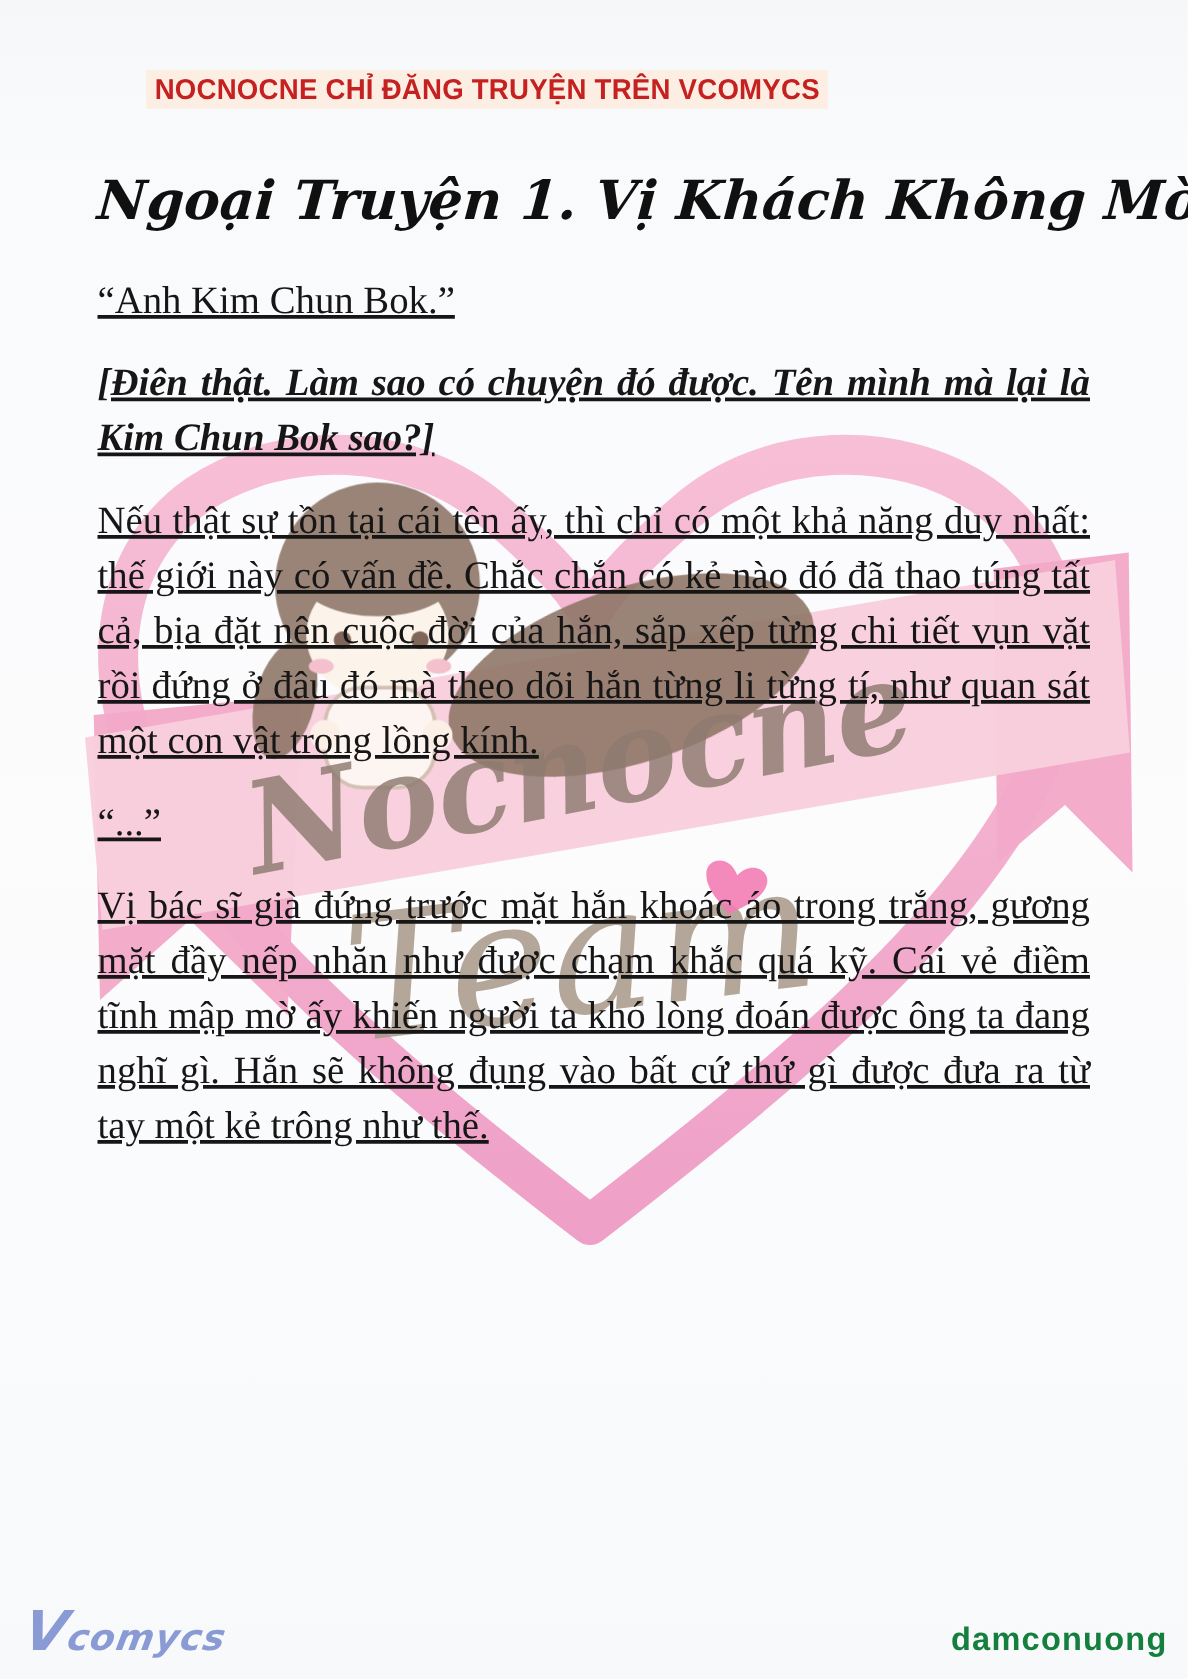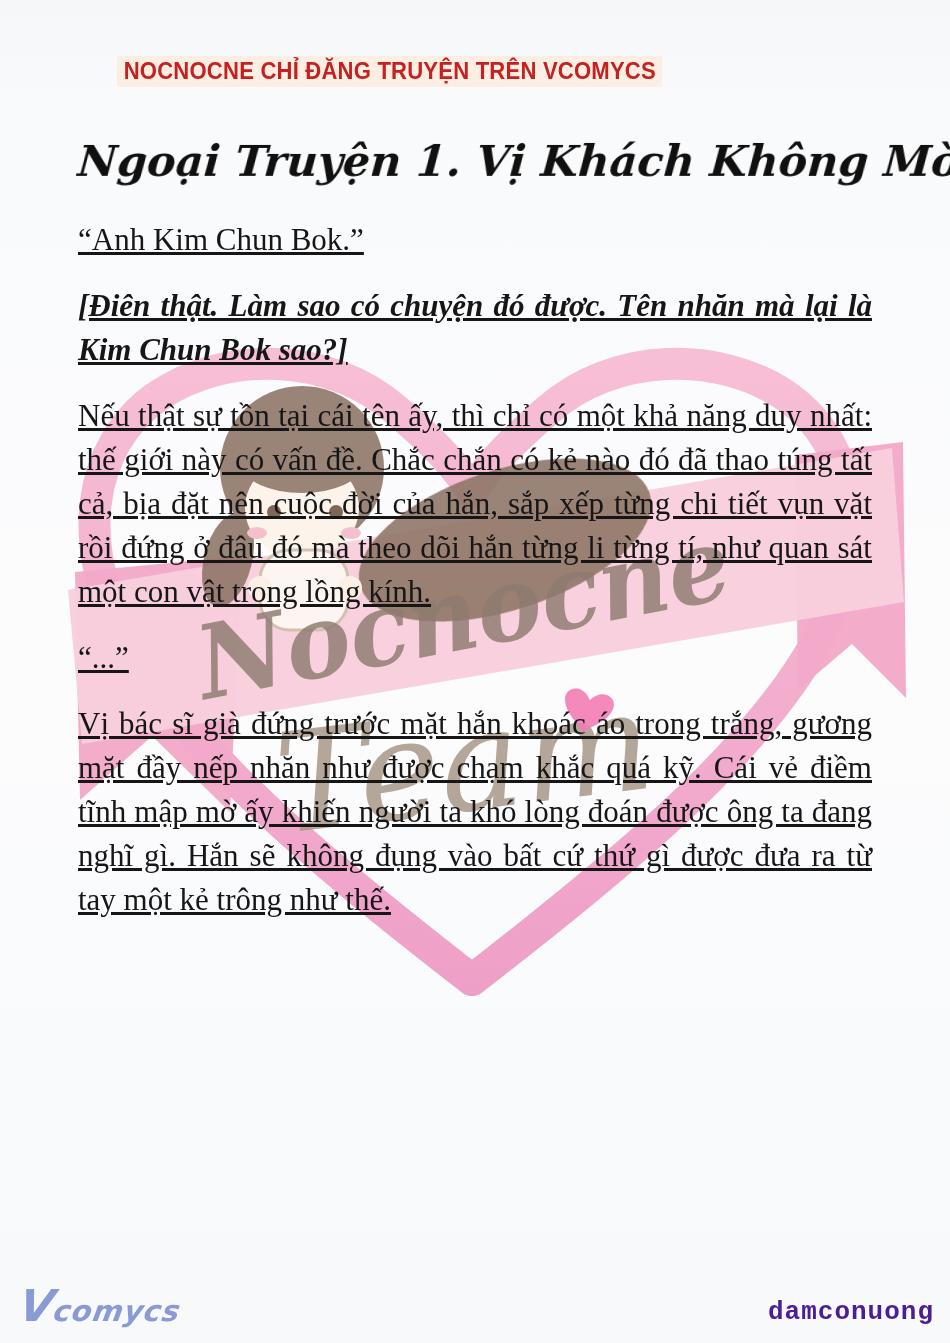--- a/index.html
+++ b/index.html
@@ -34,22 +34,22 @@
   
   .logo-left{
     position:absolute;left:20px;bottom:12px;z-index:3;
     font-family:"DejaVu Sans","Liberation Sans",sans-serif;
     font-style:italic;font-weight:bold;font-size:29px;color:#8a9ad4;
     transform:skewX(-10deg);letter-spacing:1px;display:inline-block;
   }
   .logo-left::first-letter{font-size:44px;}
   .credit-right{
     position:absolute;right:16px;bottom:16px;z-index:3;
-    font-family:Liberation Mono, monospace;
-    font-weight:bold;font-size:26px;letter-spacing:1px;color:#4c1d95;
+    font-family:Liberation Sans, sans-serif;
+    font-weight:bold;font-size:26px;letter-spacing:1px;color:#15803d;
     text-shadow:0 0 3px rgba(255,255,255,.95),0 0 1px #e4eefb;
   }
 </style>
 </head>
 <body>
 
 <div class="page">
 
   <svg class="watermark" width="950" height="1343" viewBox="0 0 950 1343" xmlns="http://www.w3.org/2000/svg">
     <defs>
@@ -87,21 +87,21 @@
 
     <path fill="#f27db4" opacity="0.9" transform="translate(592 690) rotate(12) scale(1.05)" d="M 0 10 C -9 -5 -27 2 -23 15 C -20 27 -6 34 0 41 C 6 34 20 27 23 15 C 27 2 9 -5 0 10 Z"></path>
   </svg>
 
   <div class="notice">NOCNOCNE CHỈ ĐĂNG TRUYỆN TRÊN VCOMYCS</div>
 
   <div class="content">
     <div class="title">Ngoại Truyện 1. Vị Khách Không Mời (2)</div>
 
     <p class="para">“Anh Kim Chun Bok.”</p>
-    <p class="para emphasis">[Điên thật. Làm sao có chuyện đó được. Tên nhăn mà lại là Kim Chun Bok sao?]</p>
+    <p class="para emphasis">[Điên thật. Làm sao có chuyện đó được. Tên mình mà lại là Kim Chun Bok sao?]</p>
     <p class="para">Nếu thật sự tồn tại cái tên ấy, thì chỉ có một khả năng duy nhất: thế giới này có vấn đề. Chắc chắn có kẻ nào đó đã thao túng tất cả, bịa đặt nên cuộc đời của hắn, sắp xếp từng chi tiết vụn vặt rồi đứng ở đâu đó mà theo dõi hắn từng li từng tí, như quan sát một con vật trong lồng kính.</p>
     <p class="para">“...”</p>
     <p class="para">Vị bác sĩ già đứng trước mặt hắn khoác áo trong trắng, gương mặt đầy nếp nhăn như được chạm khắc quá kỹ. Cái vẻ điềm tĩnh mập mờ ấy khiến người ta khó lòng đoán được ông ta đang nghĩ gì. Hắn sẽ không đụng vào bất cứ thứ gì được đưa ra từ tay một kẻ trông như thế.</p>
   </div>
 
   <div class="logo-left">Vcomycs</div>
   <div class="credit-right">damconuong</div>
 
 </div>
 

